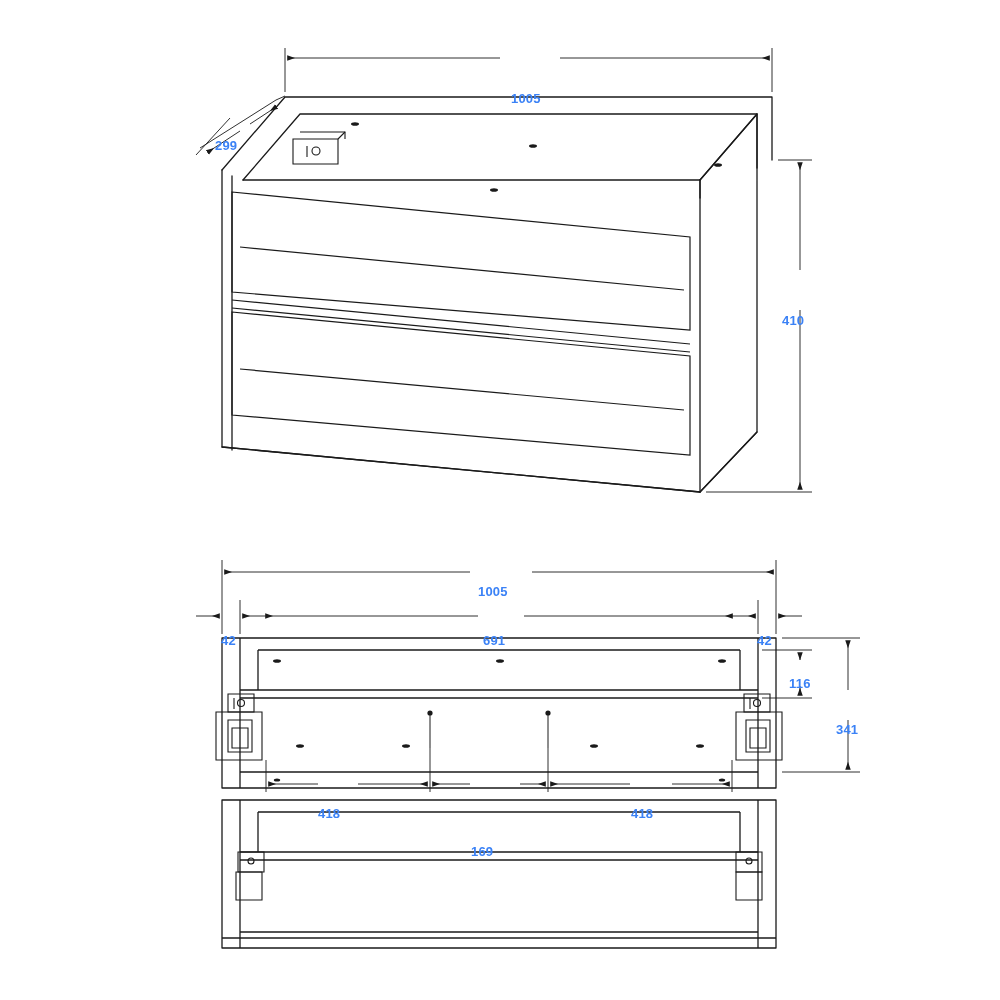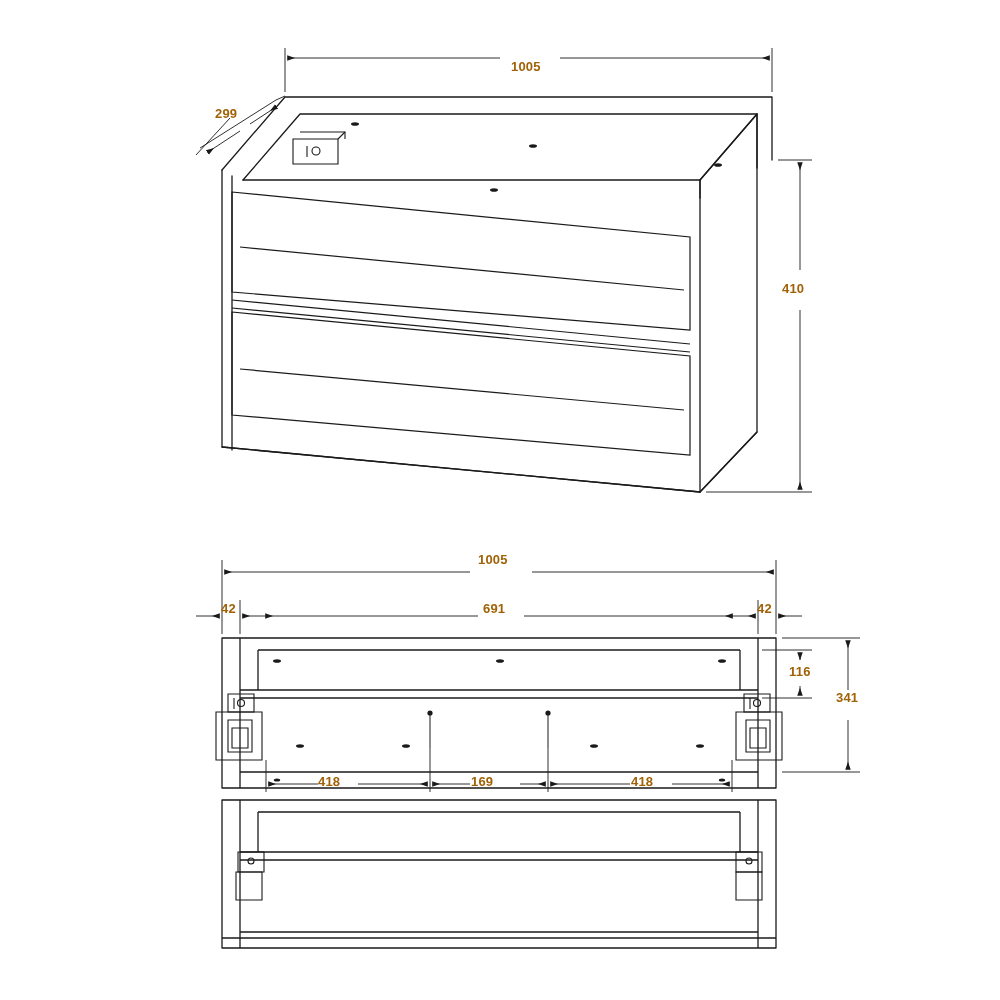--- a/index.html
+++ b/index.html
@@ -4,23 +4,24 @@
 <style>
   html,body{margin:0;padding:0;background:#ffffff;}
   body{width:1000px;height:1000px;font-family:"Liberation Sans",sans-serif;color:#1a1a1a;}
   #stage{position:relative;width:1000px;height:1000px;overflow:hidden;background:#fff;}
   svg{position:absolute;left:0;top:0;width:1000px;height:1000px;}
   .dim-label{
     position:absolute;
     font-family:"Liberation Sans",sans-serif;
     font-size:13px;
     font-weight:700;
-    color:#a16207;
+    color:#3b82f6;
     white-space:nowrap;
     letter-spacing:0.2px;
+    margin-top:32px;
   }
 </style>
 </head>
 <body>
 
 <div id="stage">
 
   <svg viewBox="0 0 1000 1000" xmlns="http://www.w3.org/2000/svg">
     <defs>
       <marker id="arrL" viewBox="0 0 10 10" refX="9" refY="5" markerWidth="9" markerHeight="9" orient="auto-start-reverse">
@@ -205,19 +206,19 @@
   </svg>
 
   <div class="dim-label" style="left:511px;top:59px;">1005</div>
   <div class="dim-label" style="left:215px;top:106px;">299</div>
   <div class="dim-label" style="left:782px;top:281px;">410</div>
 
   <div class="dim-label" style="left:478px;top:552px;">1005</div>
   <div class="dim-label" style="left:483px;top:601px;">691</div>
   <div class="dim-label" style="left:221px;top:601px;">42</div>
   <div class="dim-label" style="left:757px;top:601px;">42</div>
-  <div class="dim-label" style="left:789px;top:664px;">116</div>
+  <div class="dim-label" style="left:789px;top:644px;">116</div>
   <div class="dim-label" style="left:836px;top:690px;">341</div>
   <div class="dim-label" style="left:318px;top:774px;">418</div>
-  <div class="dim-label" style="left:471px;top:774px;">169</div>
+  <div class="dim-label" style="left:471px;top:812px;">169</div>
   <div class="dim-label" style="left:631px;top:774px;">418</div>
 
 </div>
 
 </body></html>

